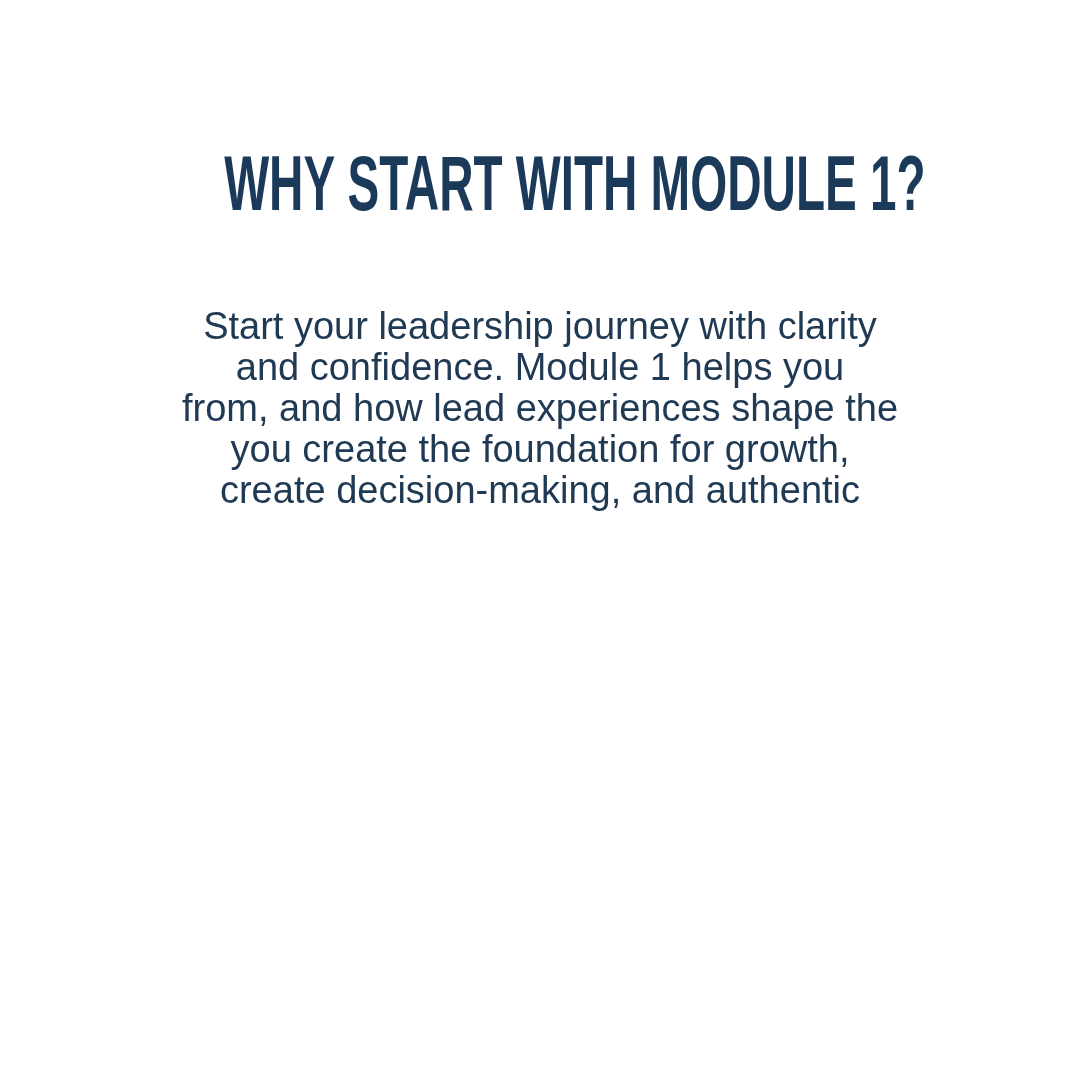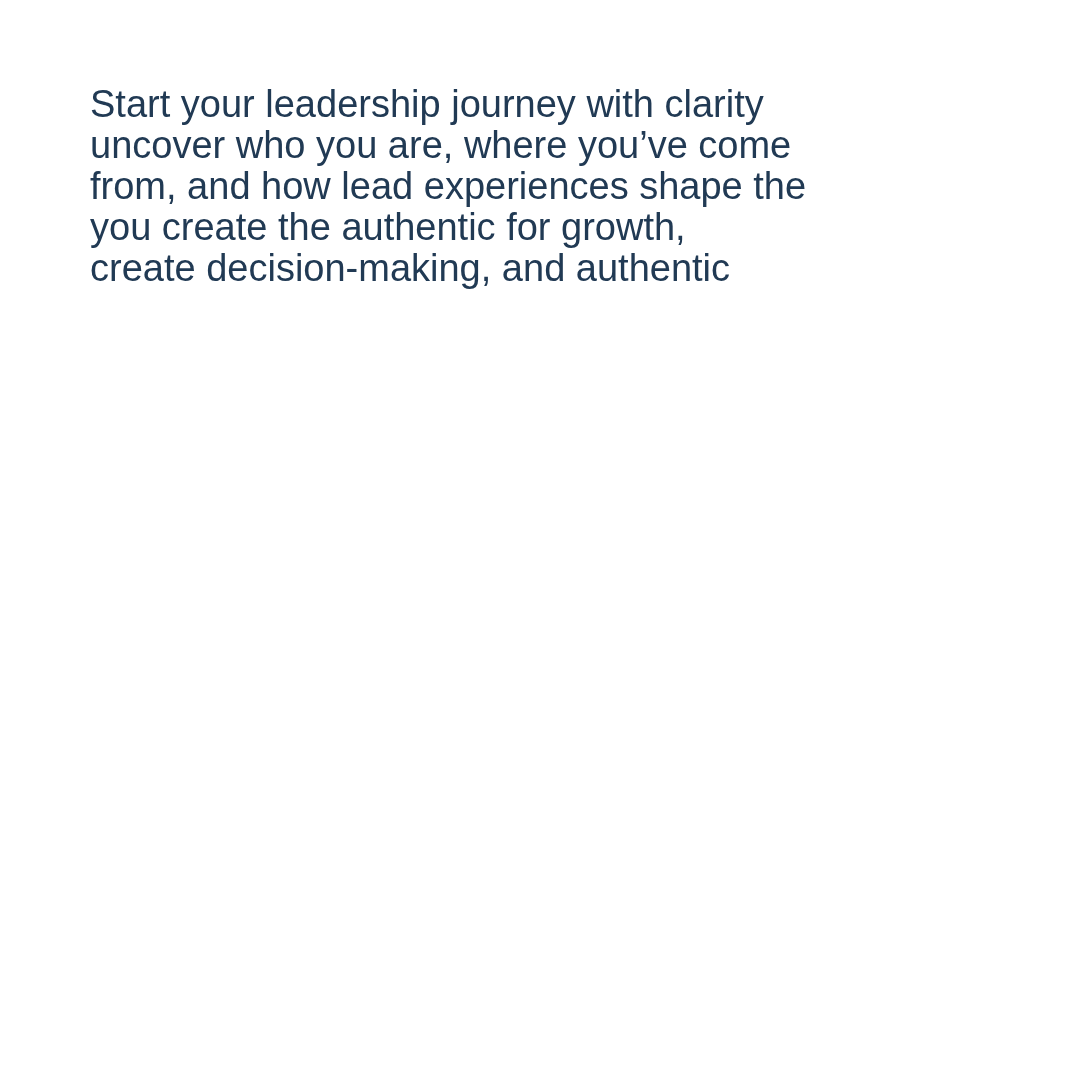--- a/index.html
+++ b/index.html
@@ -30,37 +30,41 @@
   }
   .heading .squeeze {
     display: inline-block;
     transform: scaleX(0.61);
     transform-origin: 50% 50%;
   }
   .body-copy {
     margin: 0 auto;
     margin-top: 84px;
     width: 900px;
+    text-align: center;
     font-family: "Liberation Sans", sans-serif;
     font-weight: 300;
     font-size: 38px;
     line-height: 41px;
     color: var(--body-color, #213a54);
   }
   .body-line {
     display: block;
   }
 </style>
 </head>
 <body>
 
 <div class="canvas" style="--bg: #ffffff; --heading-color: #1b3a5a; --body-color: #213a54;">
 
+  <h1 class="heading">
+    <span class="squeeze">WHY START WITH MODULE 1?</span>
+  </h1>
 
   <div class="body-copy">
     <span class="body-line">Start your leadership journey with clarity</span>
-    <span class="body-line">uncover who you are, where you’ve come</span>
+    <span class="body-line">and confidence. Module 1 helps you</span>
     <span class="body-line">from, and how lead experiences shape the</span>
-    <span class="body-line">you create the authentic for growth,</span>
+    <span class="body-line">you create the foundation for growth,</span>
     <span class="body-line">create decision-making, and authentic</span>
   </div>
 
 </div>
 
 </body></html>

